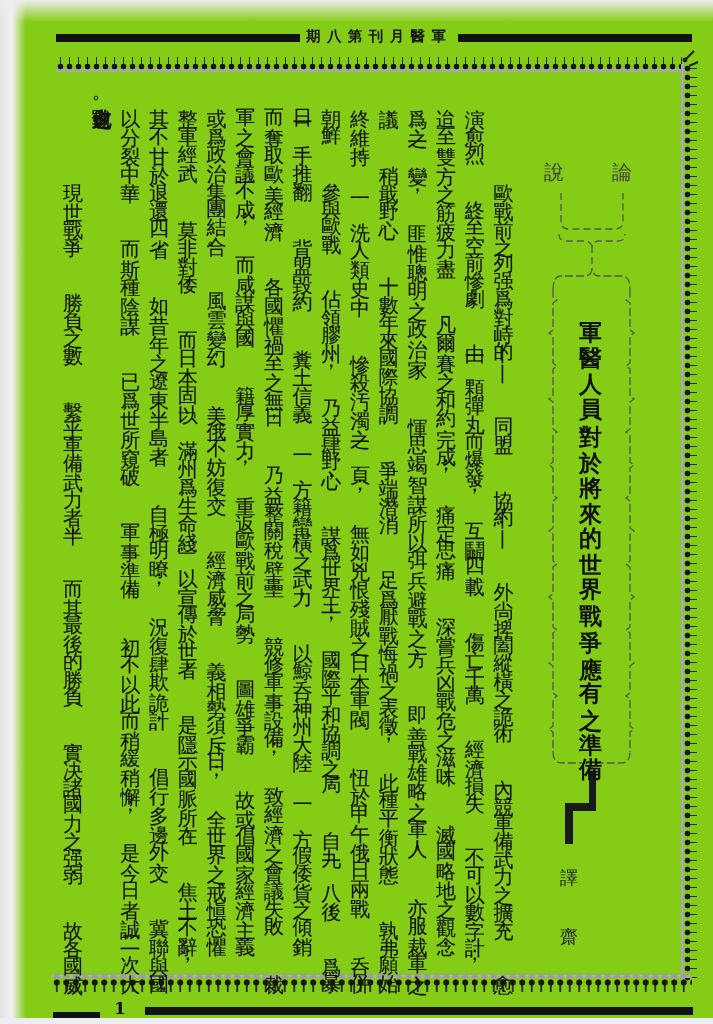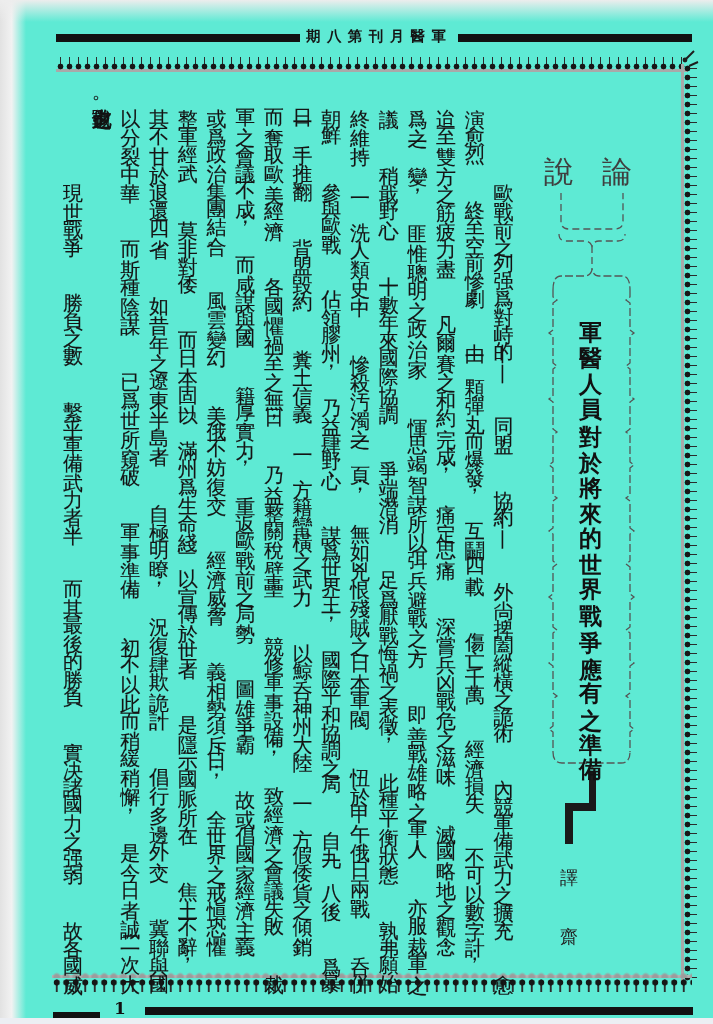--- a/index.html
+++ b/index.html
@@ -1,20 +1,20 @@
 <!DOCTYPE html>
 <html><head>
 <meta charset="utf-8">
 <style>
   html, body { margin: 0; padding: 0; background: #ffffff; }
   body {
     width: 713px; height: 1024px; position: relative; overflow: hidden;
     font-family: "DejaVu Serif", serif; color: #141414;
   }
-  .page { position: absolute; left: 0; top: 0; width: 713px; height: 1024px; background: #5eead4; }
+  .page { position: absolute; left: 0; top: 0; width: 713px; height: 1024px; background: #84cc16; }
   .scan-edge {
     position: absolute; left: 0; top: 0; width: 26px; height: 1024px;
     background: linear-gradient(90deg, #e2e2e2 0, #f2f2f2 45%, rgba(255,255,255,0) 100%);
   }
   .scan-top {
     position: absolute; left: 0; top: 0; width: 713px; height: 22px;
     background: linear-gradient(180deg, #ededed, rgba(255,255,255,0));
   }
   .bottom-strip { position: absolute; left: 0; top: 1018px; width: 713px; height: 6px; background: #eceef3; }
 
@@ -48,21 +48,21 @@
       radial-gradient(circle, #161616 2.8px, rgba(0,0,0,0) 3.4px) 0 6px / 9.5px 9px repeat-x,
       linear-gradient(90deg, rgba(0,0,0,0) 4px, #2b2b2b 4px, #2b2b2b 5.5px, rgba(0,0,0,0) 5.5px) 0 10px / 9.5px 10px repeat-x,
       radial-gradient(ellipse at 50% 100%, #9c9c9c 40%, rgba(0,0,0,0) 70%) 0 0 / 9.5px 6px repeat-x,
       linear-gradient(#b4b4b4, #b4b4b4) 0 3px / 100% 3px no-repeat;
   }
 
   .ornaments { position: absolute; left: 0; top: 0; width: 713px; height: 1024px; pointer-events: none; }
 
   .section-label {
     position: absolute; left: 544px; top: 157px; width: 88px;
-    font-size: 30px; line-height: 30px; color: #3f3f3f;
+    font-size: 20px; line-height: 30px; color: #3f3f3f;
     direction: rtl; unicode-bidi: bidi-override;
     text-align: justify; text-align-last: justify;
   }
 
   .article-title {
     position: absolute; left: 578px; top: 303px; width: 26px; height: 437px;
     writing-mode: vertical-rl; font-size: 23px; line-height: 26px; font-weight: bold;
     color: #111111; text-align: justify; text-align-last: justify;
   }
 

